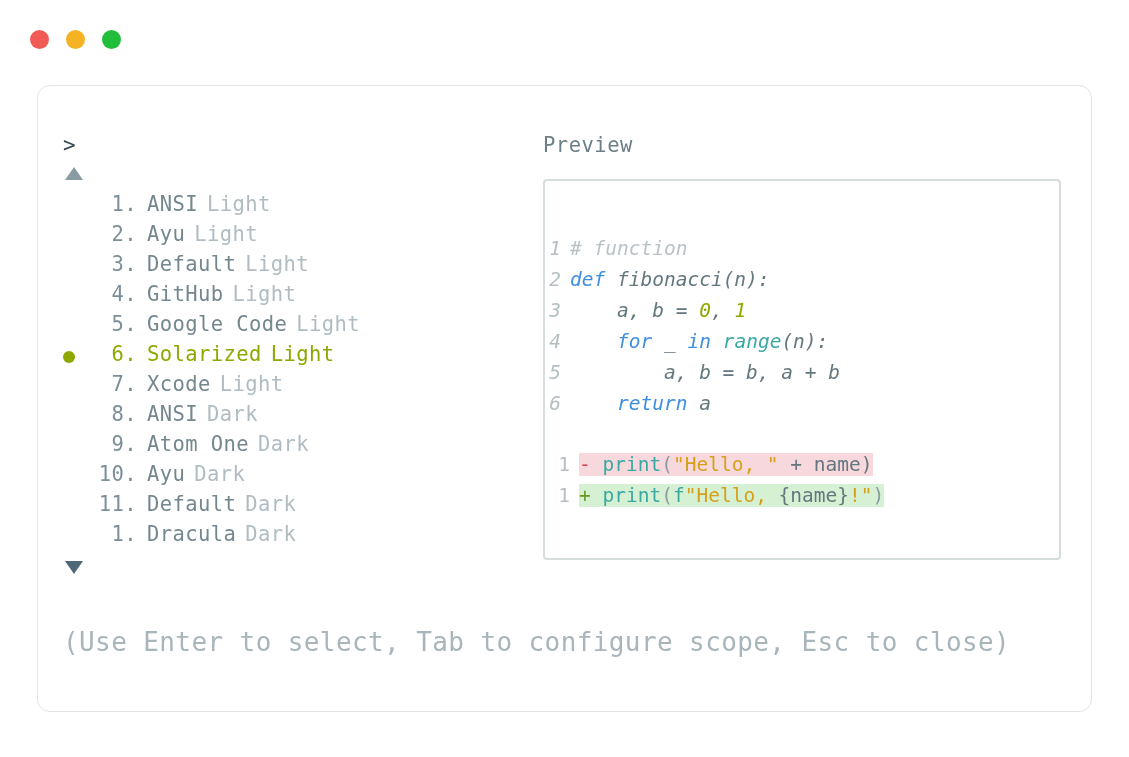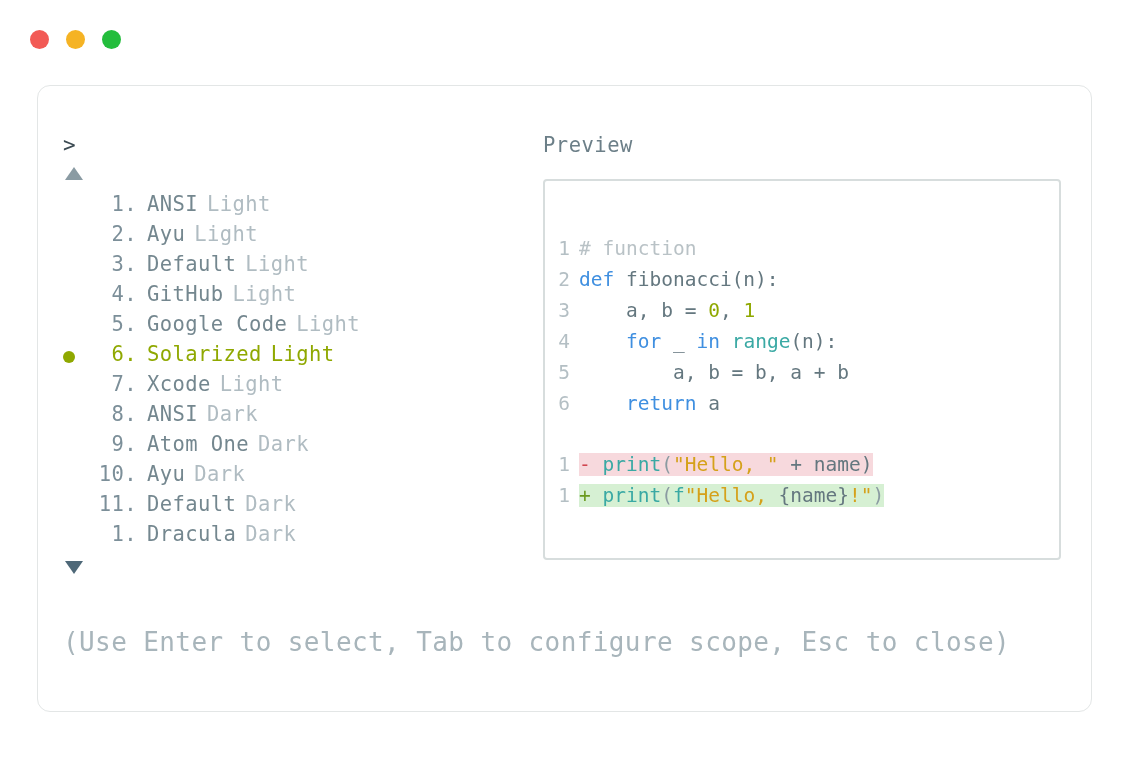--- a/index.html
+++ b/index.html
@@ -155,25 +155,26 @@
     width: 518px;
     height: 381px;
     box-sizing: border-box;
     border: 2px solid #d7dddd;
     border-radius: 4px;
     background: #ffffff;
     position: relative;
   }
   .code {
     position: absolute;
-    left: 13px;
+    left: 4px;
     top: 52px;
     font-size: 19.5px;
     line-height: 31px;
     white-space: pre;
+    font-style: italic;
   }
   .code-line { display: block; height: 31px; }
   .ln {
     color: #b4bfc4;
     display: inline-block;
     width: 12px;
     text-align: right;
     margin-right: 9px;
   }
   .tok-comment { color: #b9c2c6; }

